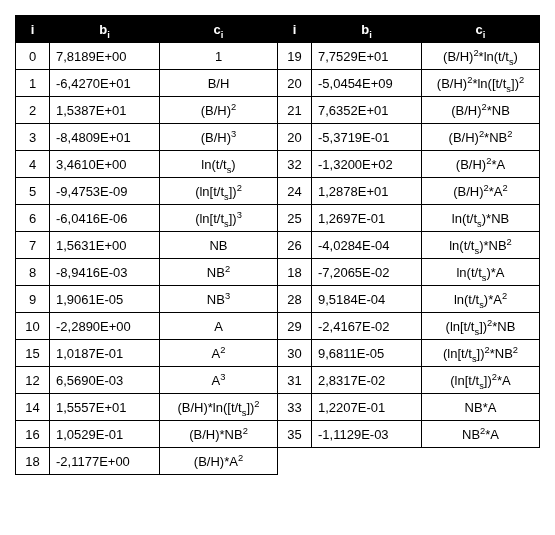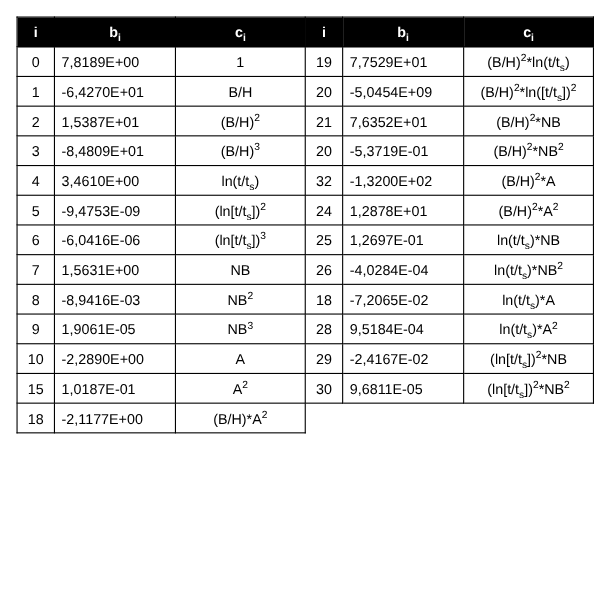--- a/index.html
+++ b/index.html
@@ -154,20 +154,44 @@
         </tr>
         <tr>
           <td class="i">15</td>
           <td class="b">1,0187E-01</td>
           <td class="c">A<sup>2</sup></td>
           <td class="i">30</td>
           <td class="b">9,6811E-05</td>
           <td class="c">(ln[t/t<sub>s</sub>])<sup>2</sup>*NB<sup>2</sup></td>
         </tr>
         <tr>
+          <td class="i">12</td>
+          <td class="b">6,5690E-03</td>
+          <td class="c">A<sup>3</sup></td>
+          <td class="i">31</td>
+          <td class="b">2,8317E-02</td>
+          <td class="c">(ln[t/t<sub>s</sub>])<sup>2</sup>*A</td>
+        </tr>
+        <tr>
+          <td class="i">14</td>
+          <td class="b">1,5557E+01</td>
+          <td class="c">(B/H)*ln([t/t<sub>s</sub>])<sup>2</sup></td>
+          <td class="i">33</td>
+          <td class="b">1,2207E-01</td>
+          <td class="c">NB*A</td>
+        </tr>
+        <tr>
+          <td class="i">16</td>
+          <td class="b">1,0529E-01</td>
+          <td class="c">(B/H)*NB<sup>2</sup></td>
+          <td class="i">35</td>
+          <td class="b">-1,1129E-03</td>
+          <td class="c">NB<sup>2</sup>*A</td>
+        </tr>
+        <tr>
           <td class="i">18</td>
           <td class="b">-2,1177E+00</td>
           <td class="c">(B/H)*A<sup>2</sup></td>
           <td class="i" style="border:none"></td>
           <td class="b" style="border:none"></td>
           <td class="c" style="border:none"></td>
         </tr>
       </tbody>
 </table>
 </div>

